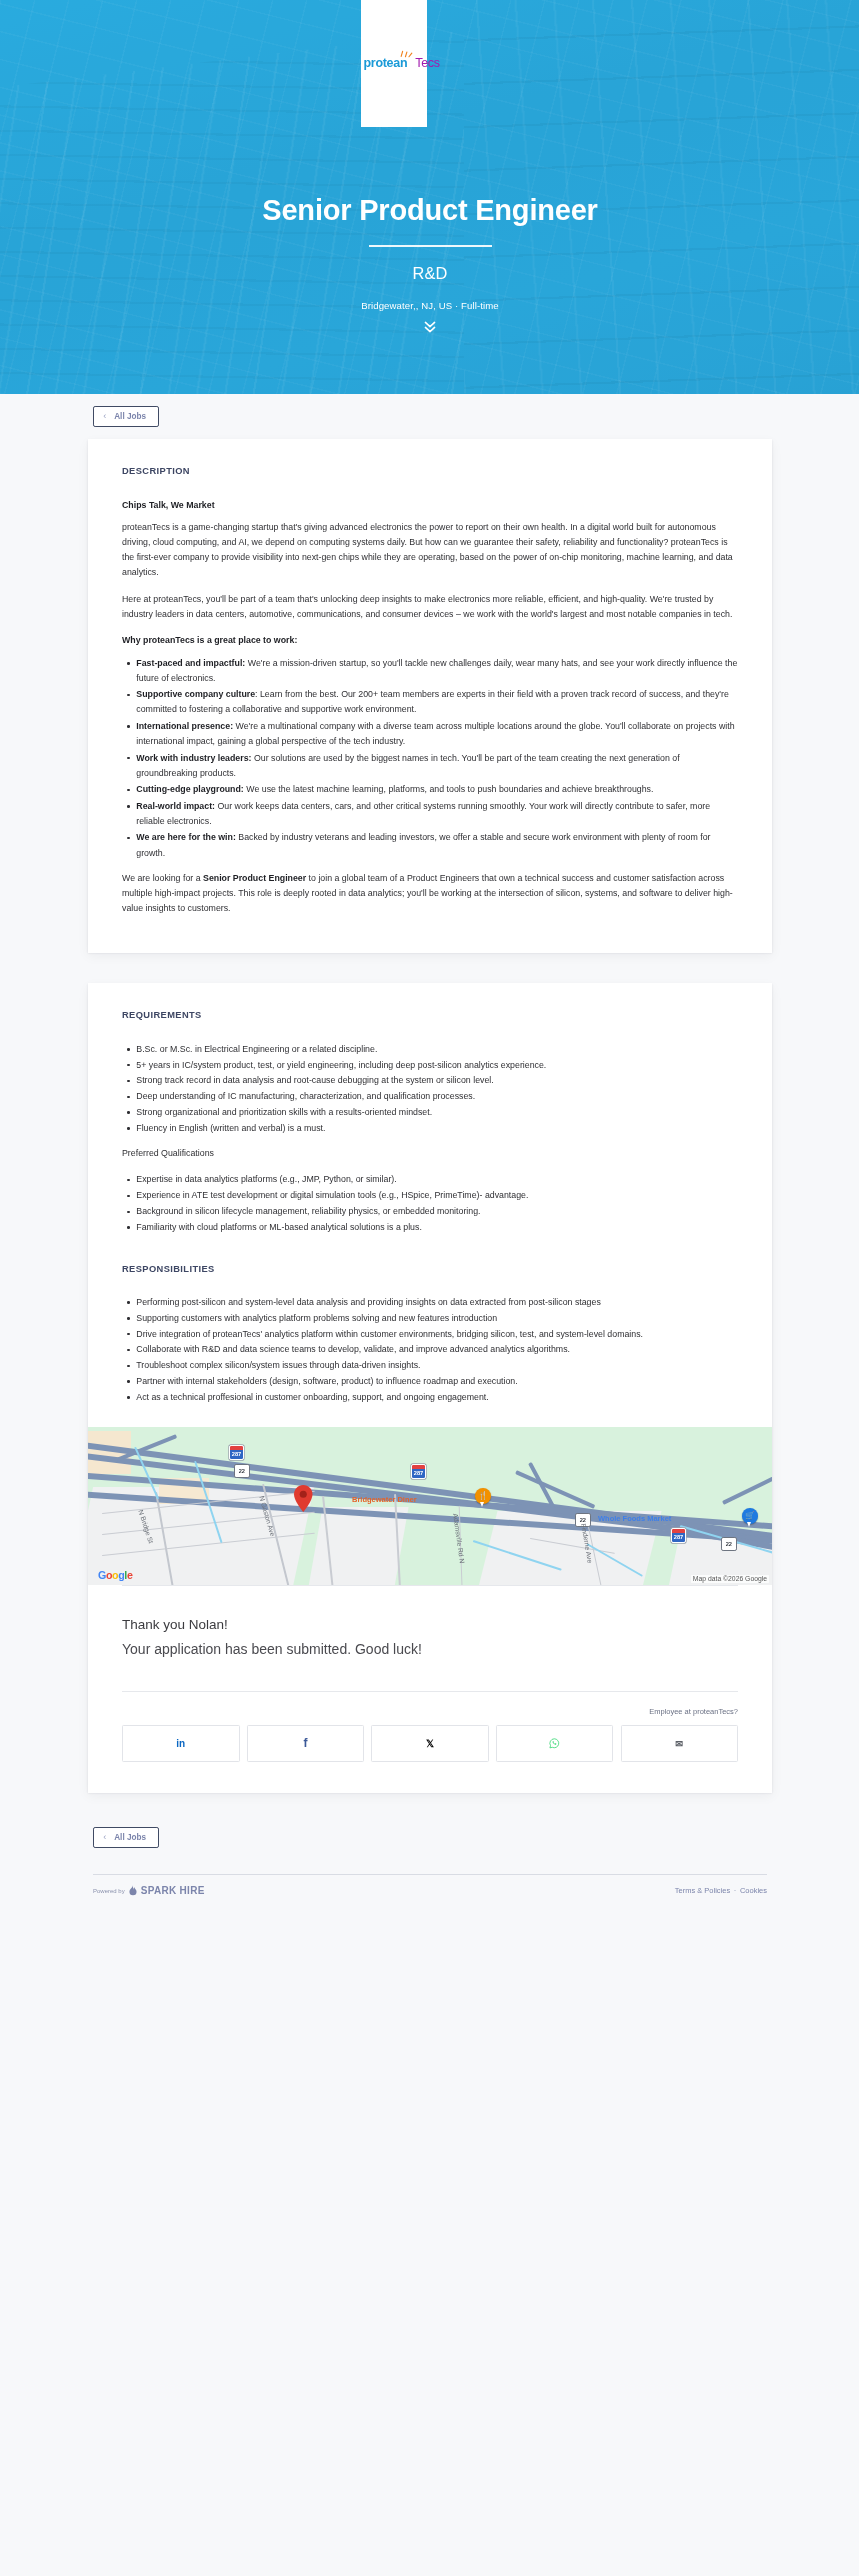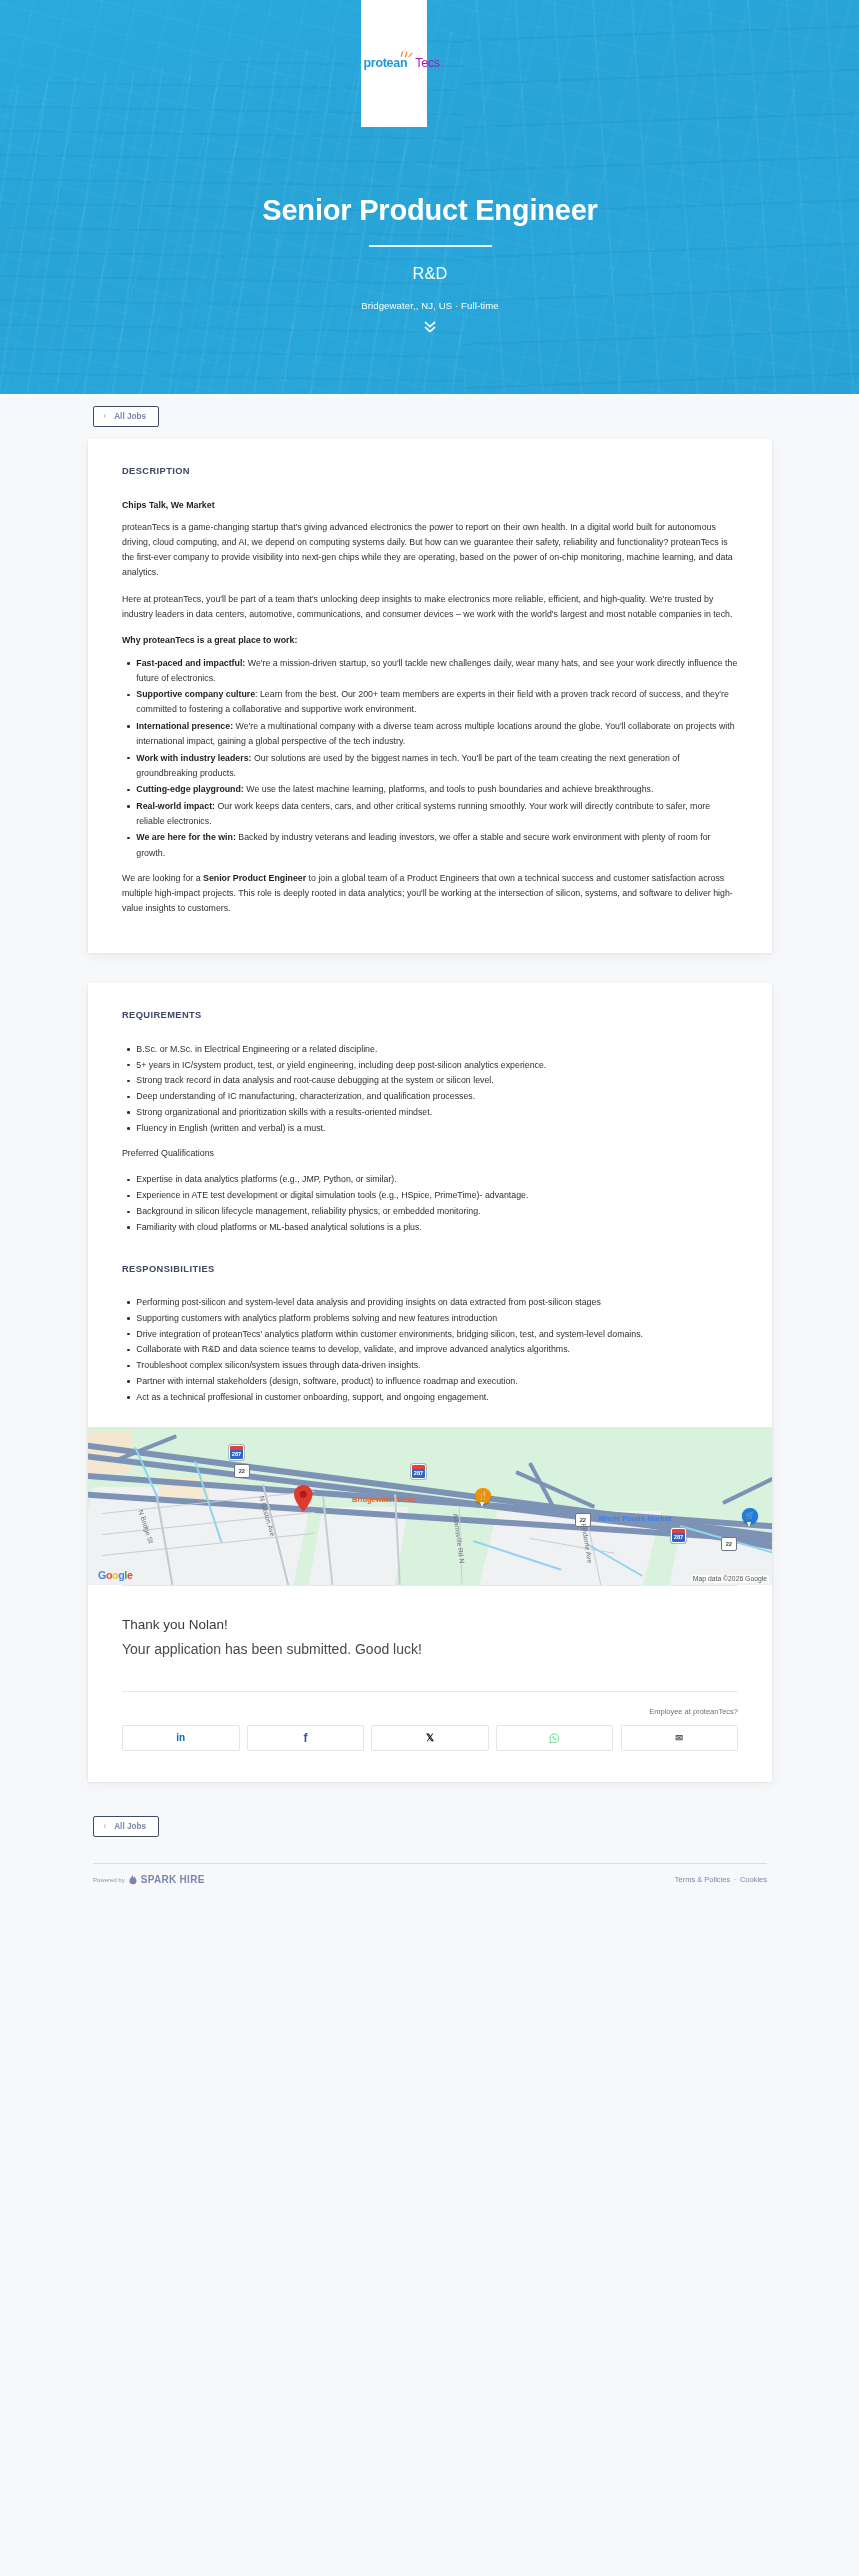--- a/index.html
+++ b/index.html
@@ -208,21 +208,21 @@
   .thanks-wrap { padding: 0 34px; }
   .divider { height: 0.7px; background: #e6e8ec; }
   .thanks-body { padding: 31px 0 34px; }
   .thanks-title { font-size: 13.5px; color: #3b3b3f; font-weight: 400; margin-bottom: 9.3px; }
   .thanks-sub { font-size: 14px; color: #4a4a4f; }
 
   .share-block { padding: 15.7px 0 31px; }
   .share-label { text-align: right; font-size: 7.5px; color: #6b7185; margin-bottom: 8.6px; }
   .share-row { display: flex; gap: 7.1px; }
   .share-btn {
-    flex: 1; height: 26px; background: #fff; border: 0.7px solid #e2e4e9;
+    flex: 1; height: 37px; background: #fff; border: 0.7px solid #e2e4e9;
     border-radius: 1.4px; display: flex; align-items: center; justify-content: center;
     cursor: pointer; font-size: 10.7px; font-weight: 700;
   }
   .ic-li { color: #0a66c2; font-size: 10px; font-weight: 700; }
   .ic-fb { color: #3b5998; font-size: 12px; font-weight: 700; }
   .ic-x  { color: #0b0b0b; font-size: 10px; font-weight: 700; }
   .ic-mail { color: #5b5f66; font-size: 9.3px; }
 
   
   .footer-zone { padding: 34px 0 0 93px; }

